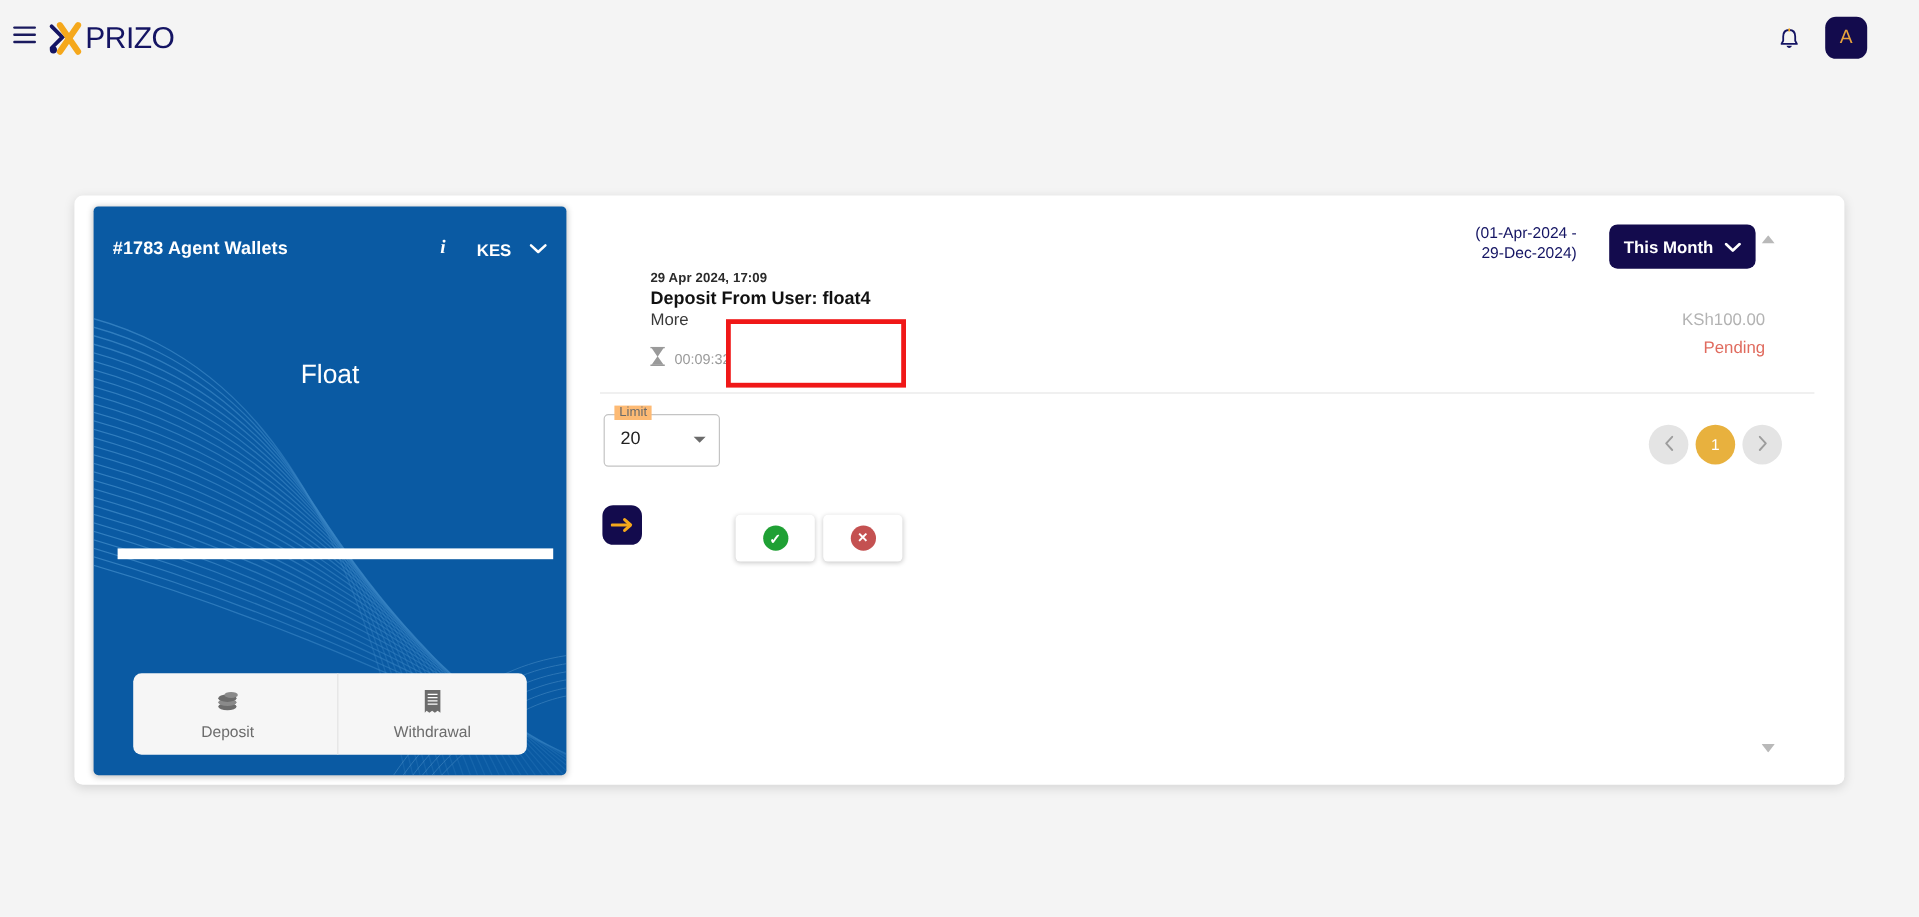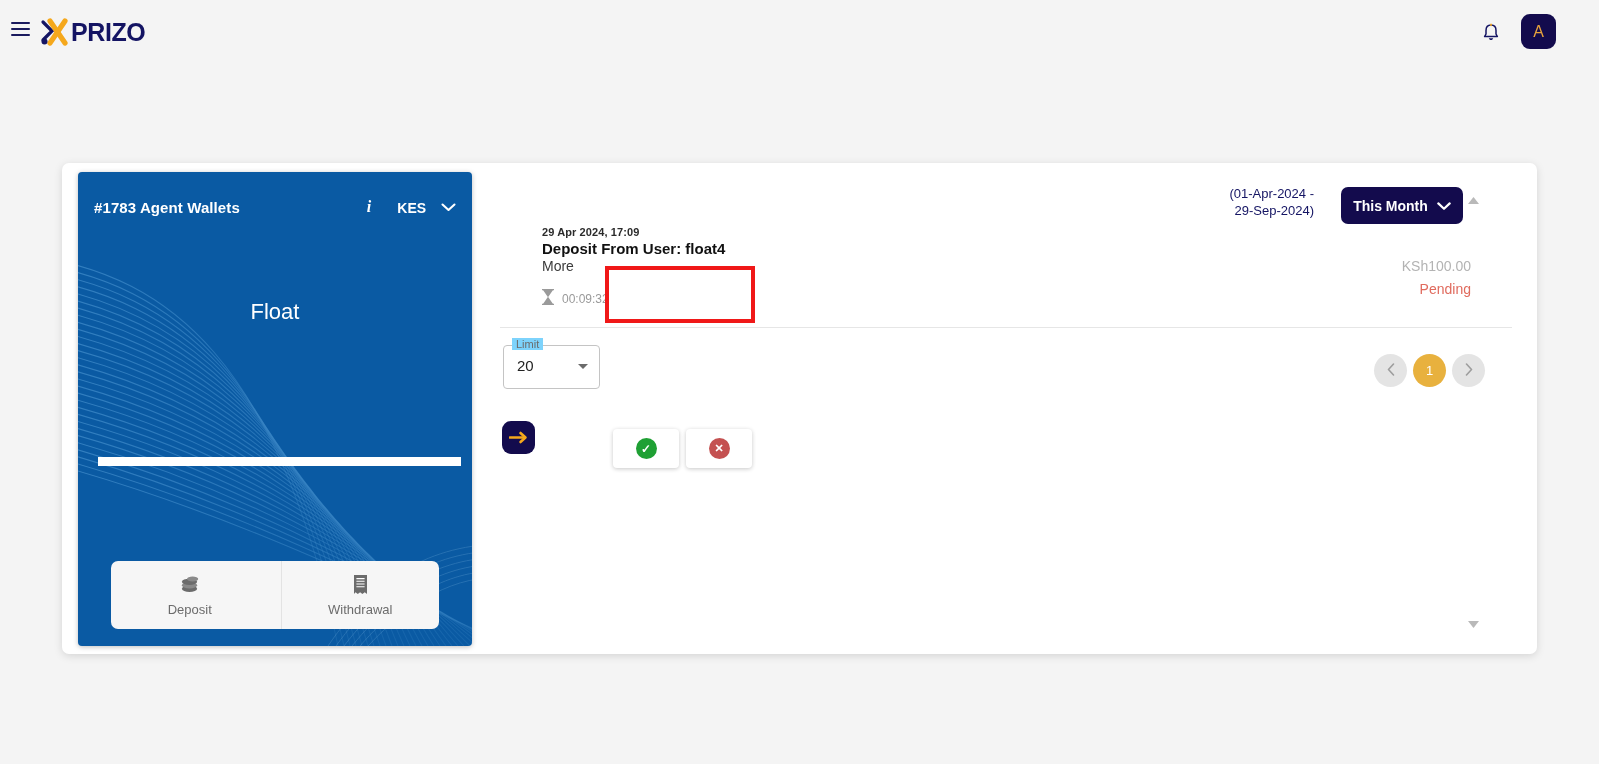--- a/index.html
+++ b/index.html
@@ -22,21 +22,21 @@
   .hamburger span {
     display: block; width: 19px; height: 2px; background: #1a1a5e;
     margin-bottom: 4px; border-radius: 1px;
   }
   .brand {
     position: absolute; left: 40px; top: 17px;
     height: 30px; display: flex; align-items: center;
   }
   .brand-mark { width: 30px; height: 28px; margin-right: 1px; }
   .brand-text {
-    font-size: 25px; font-weight: bold; color: #141463;
+    font-size: 25px; font-weight: normal; color: #141463;
     letter-spacing: -0.4px; line-height: 1;
   }
   .bell {
     position: absolute; left: 1480px; top: 22px;
     width: 22px; height: 22px; cursor: pointer;
   }
   .avatar {
     position: absolute; left: 1521px; top: 14px;
     width: 35px; height: 35px; border-radius: 9px;
     background: #130b4d; color: #e8a33d;
@@ -194,21 +194,21 @@
     position: absolute; left: 503px; top: 345px;
     width: 97px; height: 44px;
   }
   .limit-box {
     position: absolute; inset: 0;
     border: 1px solid #c4c4c4; border-radius: 4px;
     background: transparent; cursor: pointer;
   }
   .limit-legend {
     position: absolute; left: 9px; top: -7px;
-    background: #7dd3fc; padding: 0 4px;
+    background: #fdba74; padding: 0 4px;
     font-size: 11px; color: #6b6b6b;
   }
   .limit-value {
     position: absolute; left: 14px; top: 12px;
     font-size: 15px; color: #222222;
   }
   .limit-caret {
     position: absolute; right: 12px; top: 19px;
     width: 0; height: 0;
     border-left: 5px solid transparent;
@@ -359,21 +359,21 @@
         </span>
         <span class="lbl">Withdrawal</span>
       </div>
     </div>
   </div>
 
   <div class="content">
 
     <div class="daterange">
       <div>(01-Apr-2024 -</div>
-      <div>29-Sep-2024)</div>
+      <div>29-Dec-2024)</div>
     </div>
 
     <button class="month-btn">
       <span>This Month</span>
       <span class="chev">
         <svg width="14" height="9" viewBox="0 0 14 9">
           <path d="M1.3 1.4 L7 6.8 L12.7 1.4" fill="none" stroke="#ffffff" stroke-width="2.2" stroke-linecap="round" stroke-linejoin="round"></path>
         </svg>
       </span>
     </button>

